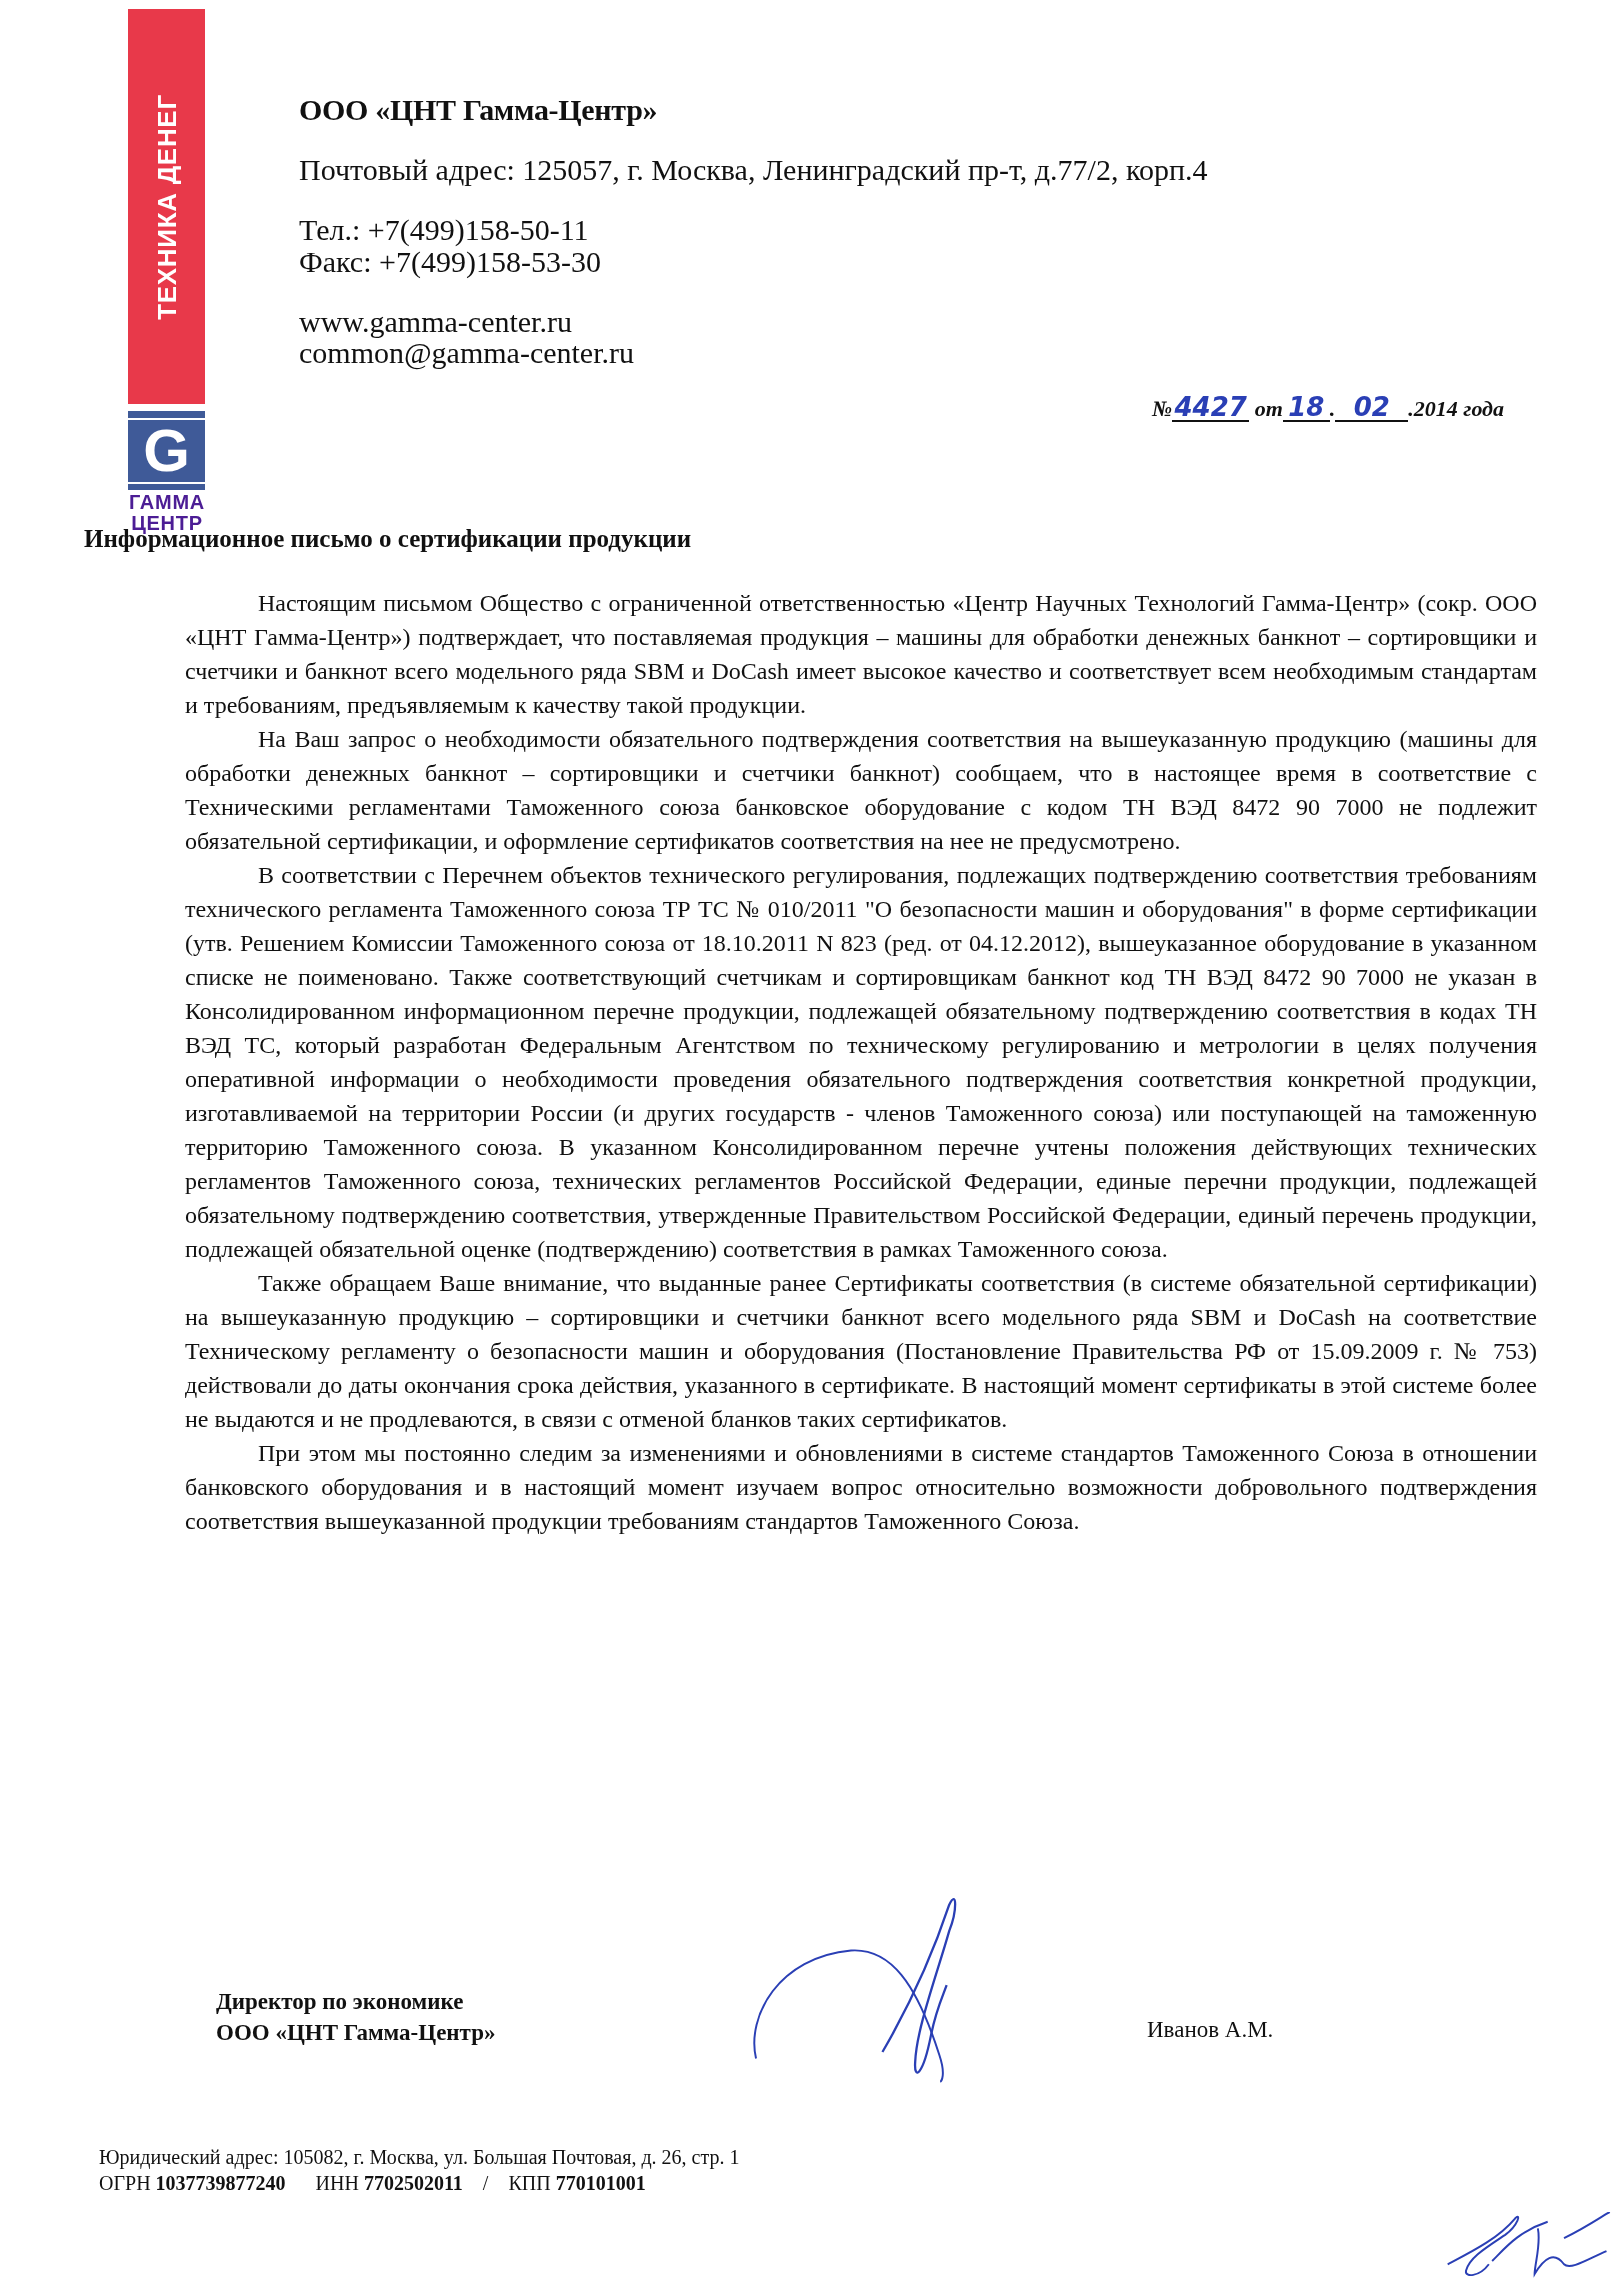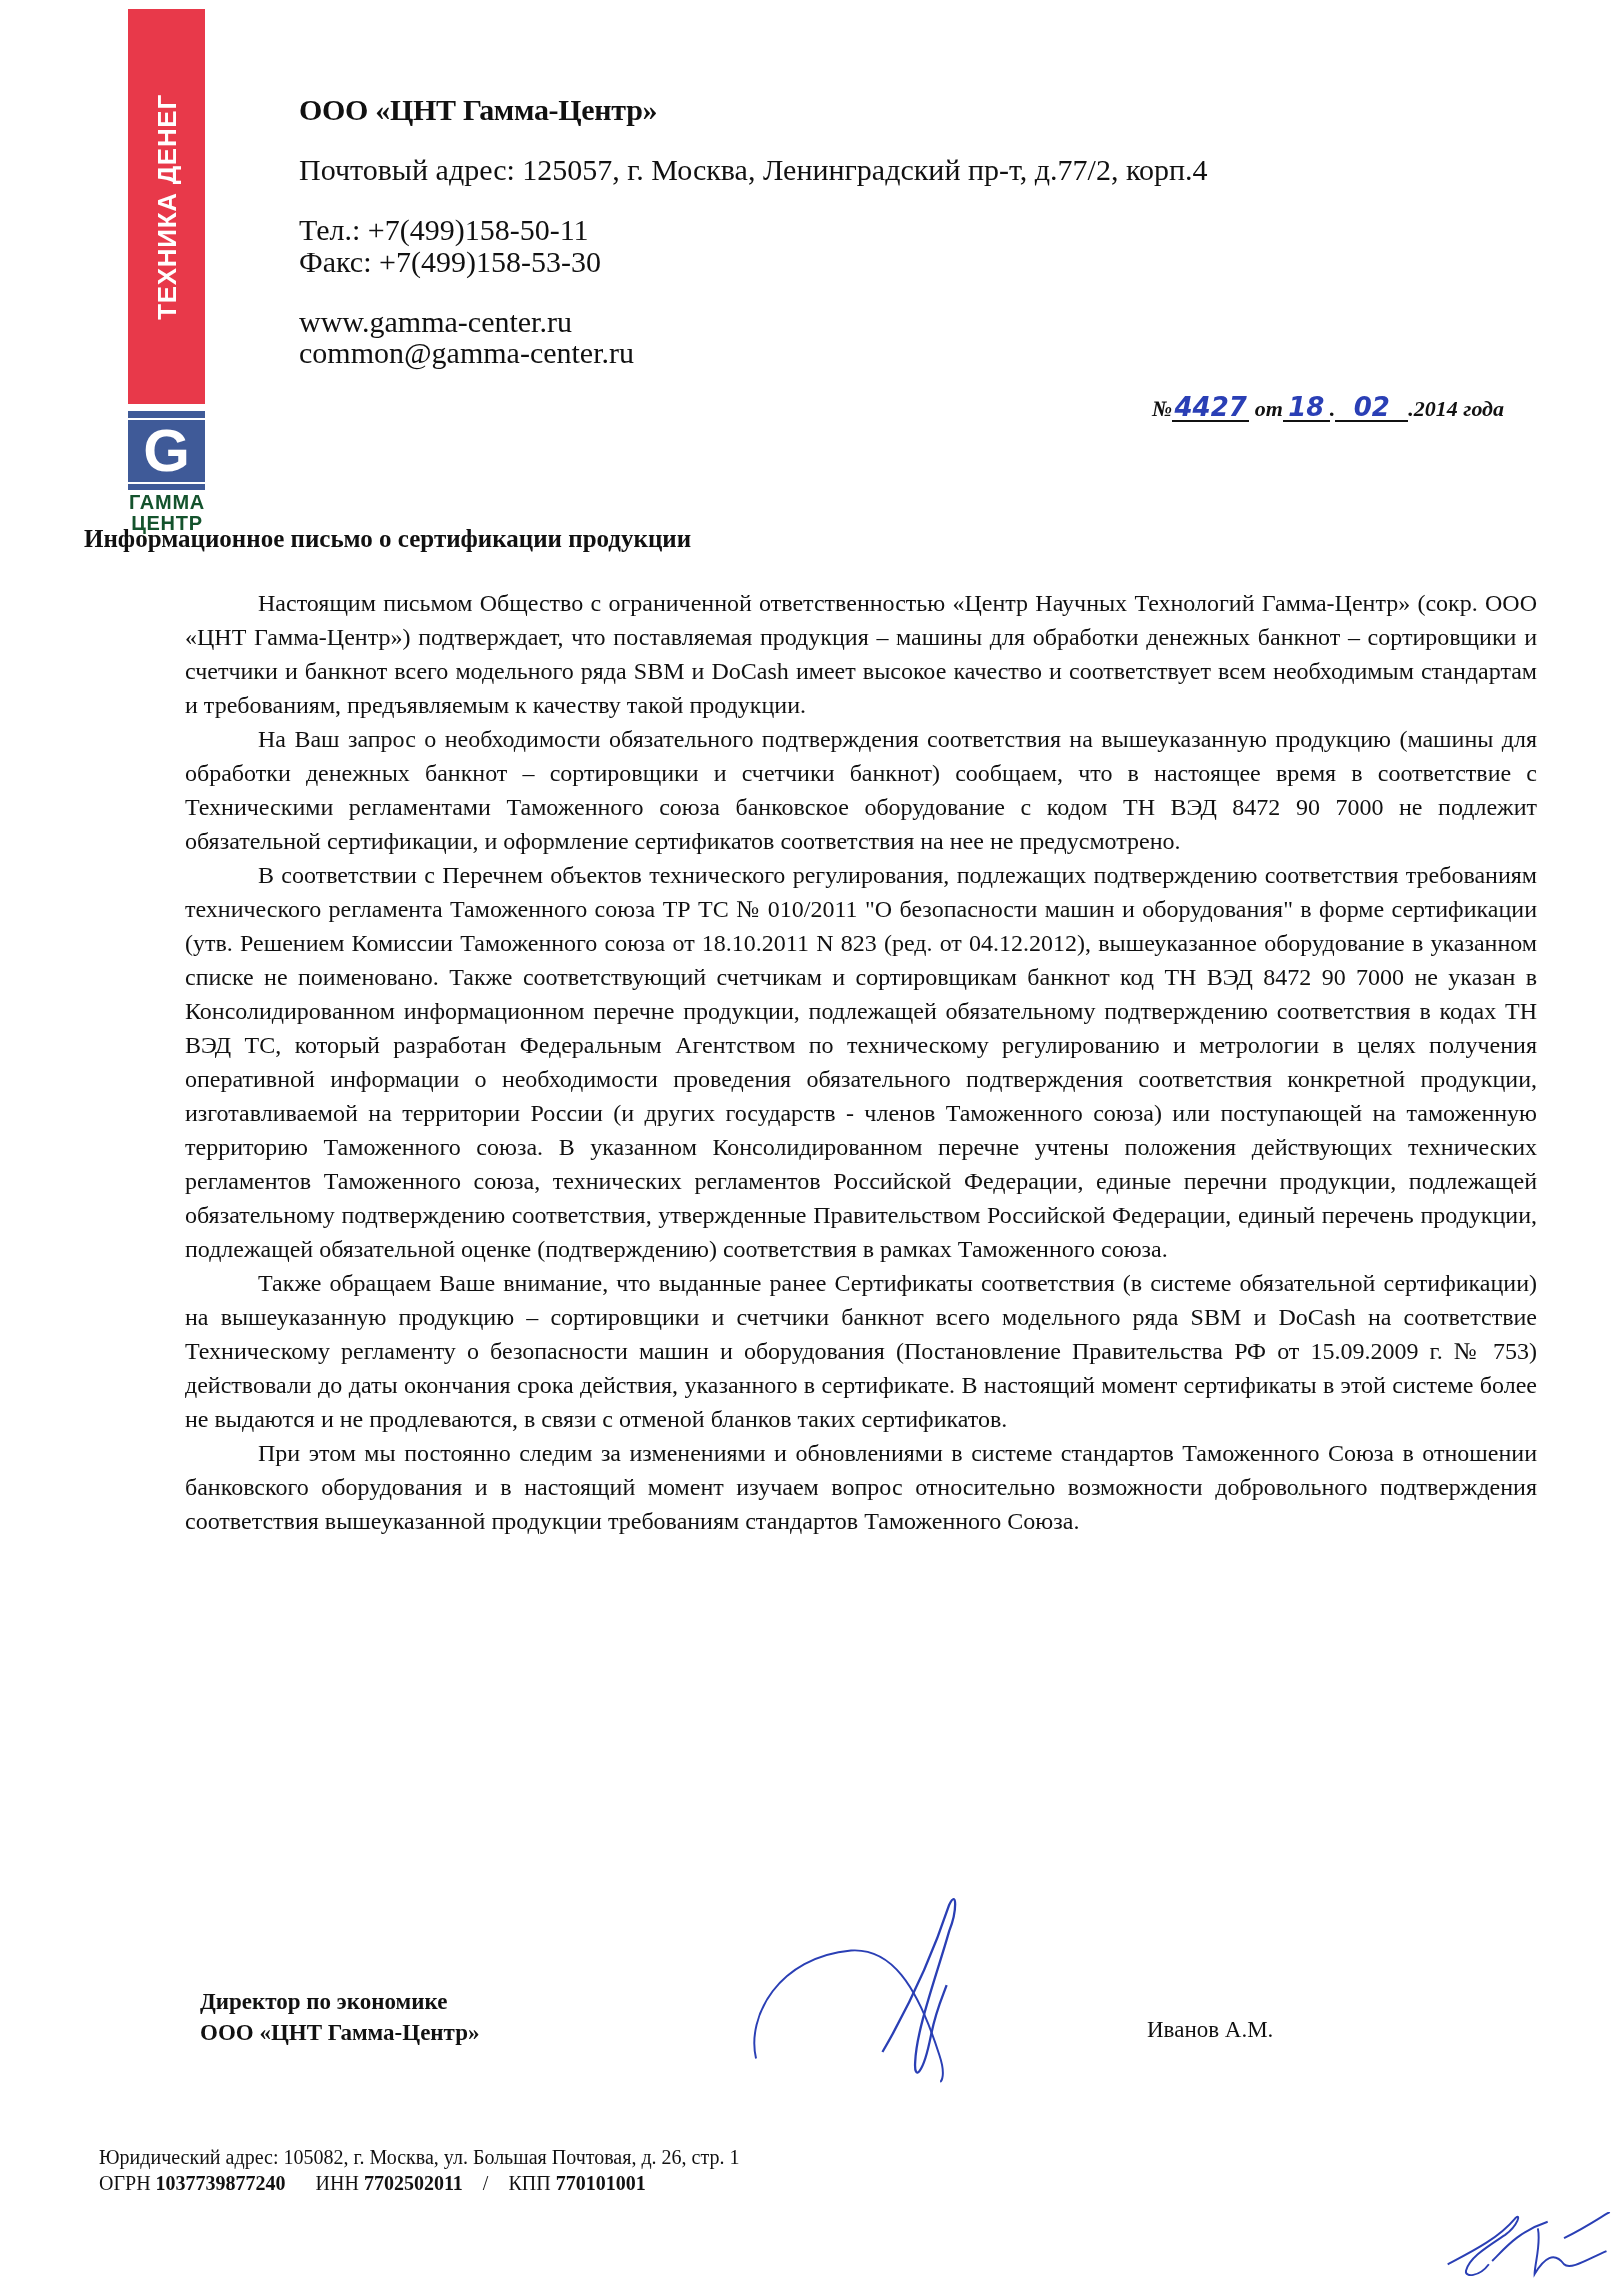--- a/index.html
+++ b/index.html
@@ -4,34 +4,34 @@
 <style>
   html, body { margin: 0; padding: 0; background: #ffffff; }
   body { width: 1623px; height: 2295px; position: relative; overflow: hidden; font-family: "Liberation Serif", "DejaVu Serif", serif; color: #111; }
 
   .brand-strip { position: absolute; left: 128px; top: 9.2px; width: 77px; height: 395px; background: #e8394a; }
   .brand-strip .tag { position: absolute; left: 50%; top: 50%; transform: translate(-50%,-50%) rotate(-90deg); white-space: nowrap; color: #fff; font-family: "Liberation Sans", "DejaVu Sans", sans-serif; font-weight: bold; font-size: 26px; letter-spacing: 0.7px; }
   .logo-box { position: absolute; left: 128px; top: 411px; width: 77px; height: 79px; background: #3f5a98; }
   .logo-box .bar-top { position: absolute; left: 0; right: 0; top: 6.5px; height: 2px; background: #fff; }
   .logo-box .bar-bot { position: absolute; left: 0; right: 0; bottom: 6.5px; height: 2px; background: #fff; }
   .logo-box .g { position: absolute; left: 0; right: 0; top: 7.9px; text-align: center; color: #fff; font-family: "Liberation Sans", sans-serif; font-weight: bold; font-size: 60px; line-height: 63px; }
-  .logo-name { position: absolute; left: 126px; top: 492px; width: 82px; color: #14532d; font-family: "Liberation Sans", "DejaVu Sans", sans-serif; font-weight: bold; font-size: 20px; line-height: 21px; text-align: center; letter-spacing: 0.7px; }
+  .logo-name { position: absolute; left: 126px; top: 492px; width: 82px; color: #4c1d95; font-family: "Liberation Sans", "DejaVu Sans", sans-serif; font-weight: bold; font-size: 20px; line-height: 21px; text-align: center; letter-spacing: 0.7px; }
 
   .company { position: absolute; left: 299px; top: 93px; font-size: 30px; font-weight: bold; letter-spacing: -0.3px; }
   .hdr-line { position: absolute; left: 299px; font-size: 30px; white-space: nowrap; }
 
   .ref { position: absolute; left: 1152px; top: 394px; font-size: 22px; font-style: italic; font-weight: bold; white-space: nowrap; }
   .ref .hw { display: inline-block; border-bottom: 2px solid #111; color: #2a3fb5; font-family: "DejaVu Sans", sans-serif; font-weight: bold; font-style: italic; font-size: 26px; text-align: center; line-height: 26px; }
 
   .title { position: absolute; left: 0; width: 1328px; top: 525px; text-align: left; font-size: 25px; font-weight: bold; padding-left: 84px; box-sizing: border-box; }
 
   .body { position: absolute; left: 185px; top: 586px; width: 1352px; font-size: 24px; line-height: 34px; text-align: justify; }
   .body p { margin: 0; text-indent: 73px; }
 
-  .sign-left { position: absolute; left: 200px; top: 1986px; font-size: 23px; font-weight: bold; line-height: 31px; }
+  .sign-left { position: absolute; left: 216px; top: 1986px; font-size: 23px; font-weight: bold; line-height: 31px; }
   .sign-right { position: absolute; left: 1147px; top: 2017px; font-size: 23px; font-weight: normal; }
   .signature { position: absolute; left: 720px; top: 1885px; width: 262px; height: 262px; }
   .initials { position: absolute; left: 1407px; top: 2212px; width: 216px; height: 83px; }
 
   .footer { position: absolute; left: 0; width: 1623px; top: 2144px; text-align: left; font-size: 20px; line-height: 26px; padding-left: 99px; box-sizing: border-box; }
   .footer b { font-weight: bold; }
 </style>
 </head>
 <body>
 

